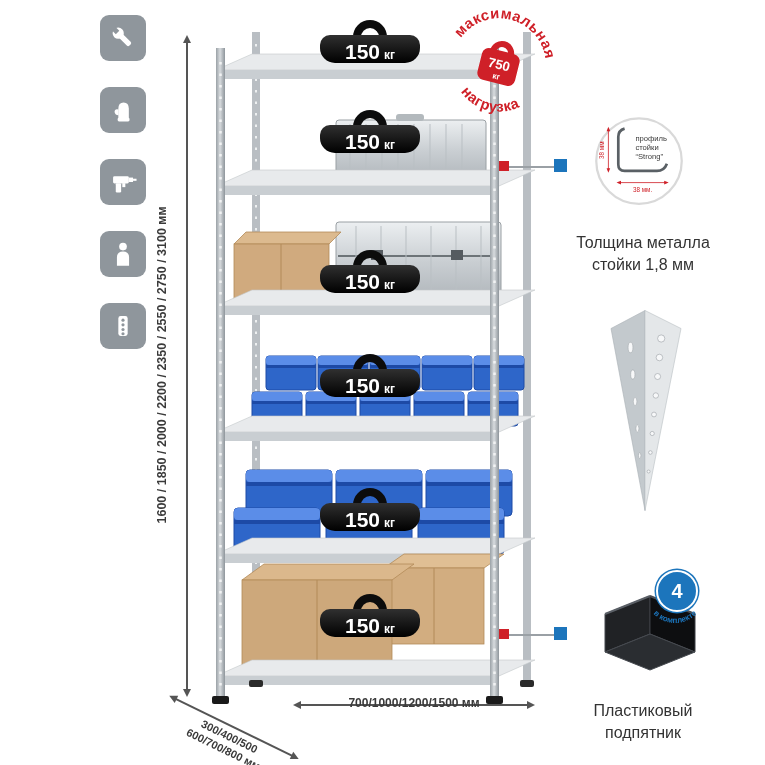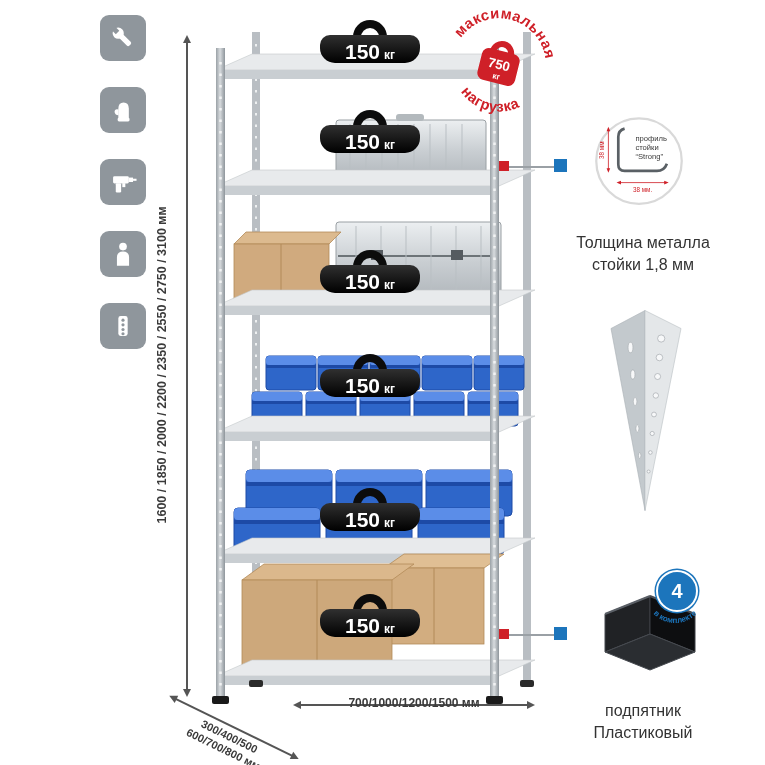--- a/index.html
+++ b/index.html
@@ -343,22 +343,22 @@
   </div>
   <svg style="position:absolute;left:637px;top:551px" width="76" height="76" viewBox="0 0 76 76">
     <defs>
         <path id="arcK" d="M 8,42 A 30,30 0 0 0 68,42"></path>
       </defs>
     <text font-size="8" font-weight="bold" fill="#1c75bc">
       <textPath href="#arcK" startOffset="50%" text-anchor="middle">в комплекте</textPath>
     </text>
   </svg>
   <div class="caption" style="top:700px">
+    <div>Пластиковый</div>
     <div>подпятник</div>
-    <div>Пластиковый</div>
   </div>
 
   <div style="position:absolute;left:176px;top:698px;width:130px;transform:rotate(26deg);transform-origin:left top">
     <div class="hline" style="left:0;top:0;width:130px"></div>
     <div class="dim-text" style="left:0;top:5px;width:130px;font-size:11px">
       <div>300/400/500</div>
       <div>600/700/800 мм</div>
     </div>
   </div>
   <div class="hline" style="left:300px;top:704px;width:228px"></div>

